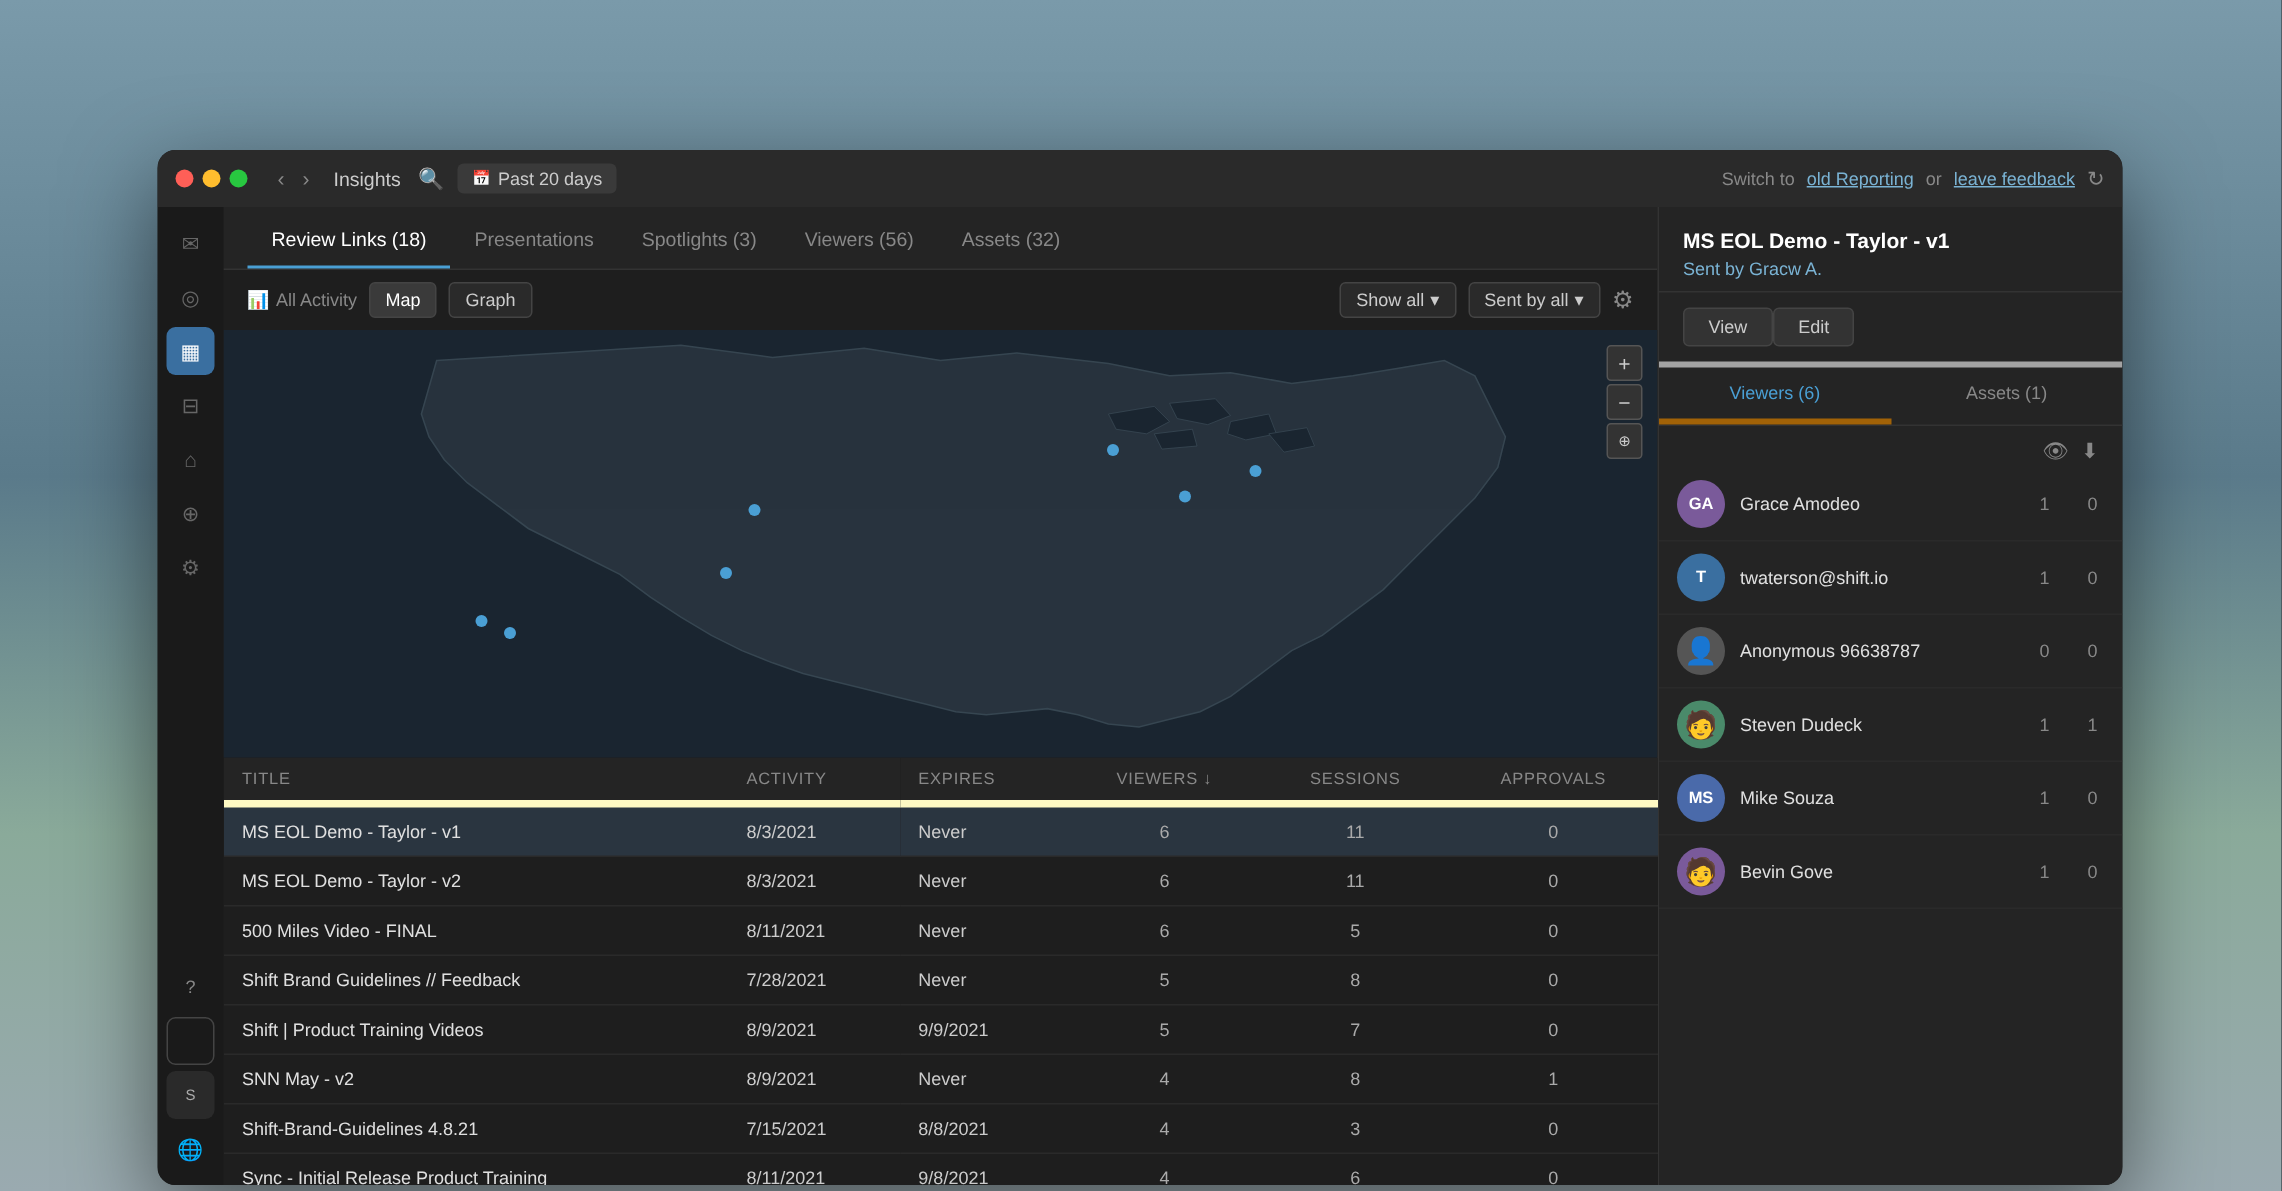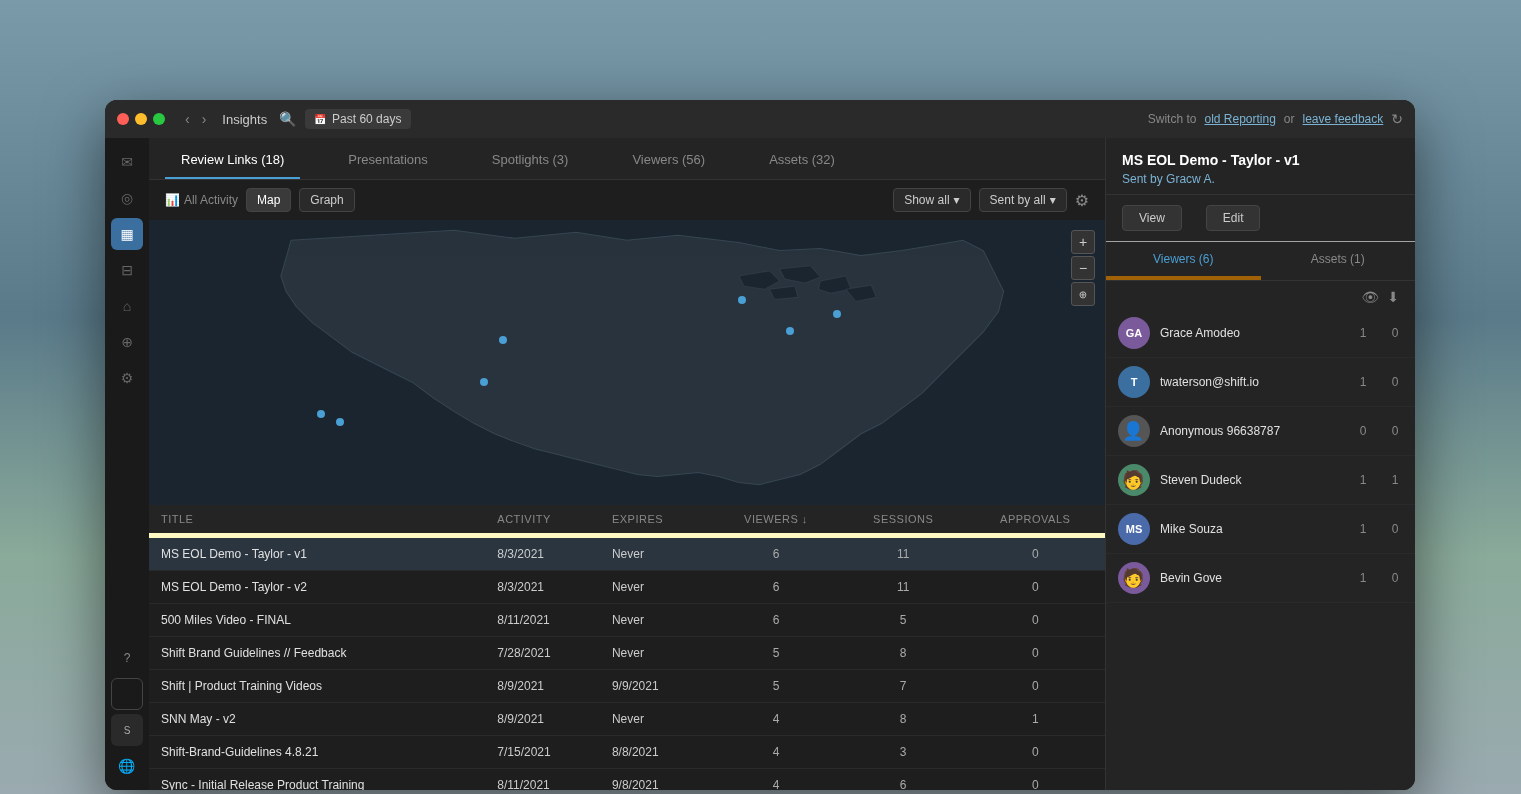--- a/index.html
+++ b/index.html
@@ -147,21 +147,20 @@
       flex-direction: column;
       overflow: hidden;
     }
     .tabs-bar {
       background: #242424;
       border-bottom: 1px solid #333;
       display: flex;
       align-items: flex-start;
       padding: 0 16px;
       flex-shrink: 0;
-      gap: 32px;
     }
     .tab {
       padding: 14px 16px 10px;
       font-size: 13px;
       color: #888;
       cursor: pointer;
       border-bottom: 2px solid transparent;
       white-space: nowrap;
     }
     .tab.active {
@@ -320,23 +319,23 @@
     .panel-subtitle {
       color: #888;
       font-size: 12px;
     }
     .panel-subtitle span {
       color: #7ab3d4;
       font-weight: 500;
     }
     .panel-actions {
       display: flex;
-      gap: 24px;
+      gap: 0;
       padding: 10px 16px;
-      border-bottom: 1px solid #a3a3a3;
+      border-bottom: 4px solid #a3a3a3;
     }
     .panel-btn {
       background: #333;
       border: 1px solid #444;
       color: #ccc;
       font-size: 12px;
       padding: 5px 16px;
       border-radius: 4px;
       cursor: pointer;
     }
@@ -421,21 +420,21 @@
         <div class="traffic-light tl-green"></div>
       </div>
       <div class="nav-arrows">
         <button class="nav-arrow">‹</button>
         <button class="nav-arrow">›</button>
       </div>
       <span class="titlebar-title">Insights</span>
       <button class="search-icon-btn">🔍</button>
       <div class="date-badge">
         <span class="date-badge-icon">📅</span>
-        <span>Past 60 days</span>
+        <span>Past 20 days</span>
       </div>
       <div class="titlebar-right">
         <span>Switch to</span>
         <a>old Reporting</a>
         <span>or</span>
         <a>leave feedback</a>
         <button class="refresh-btn">↻</button>
       </div>
     </div>
 

